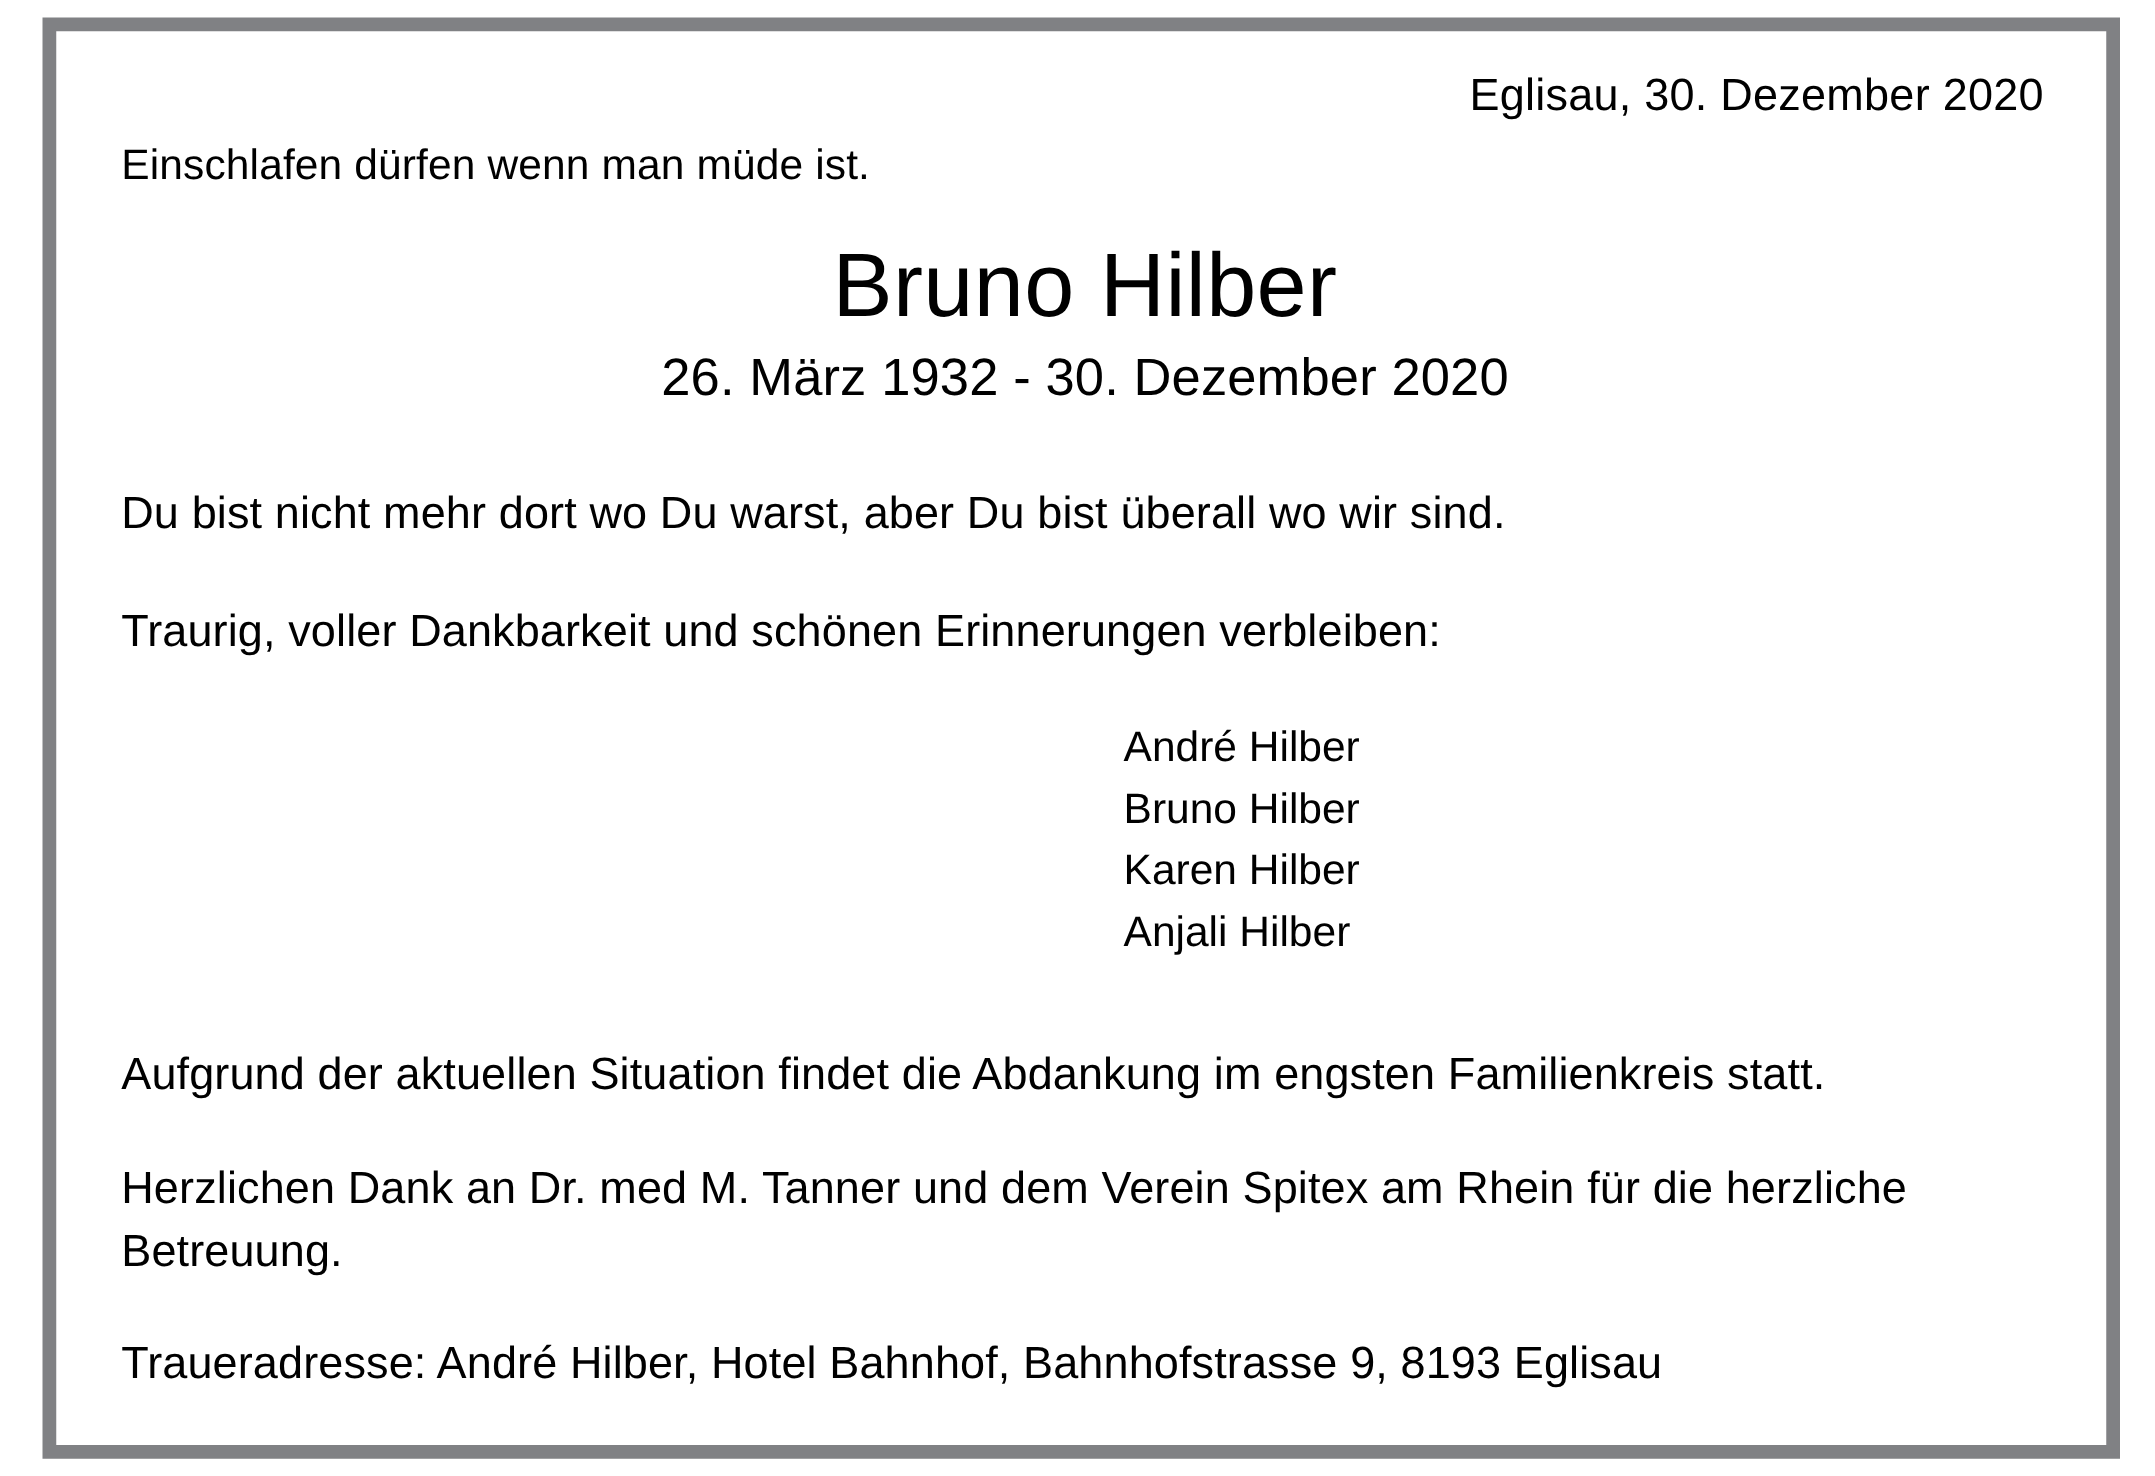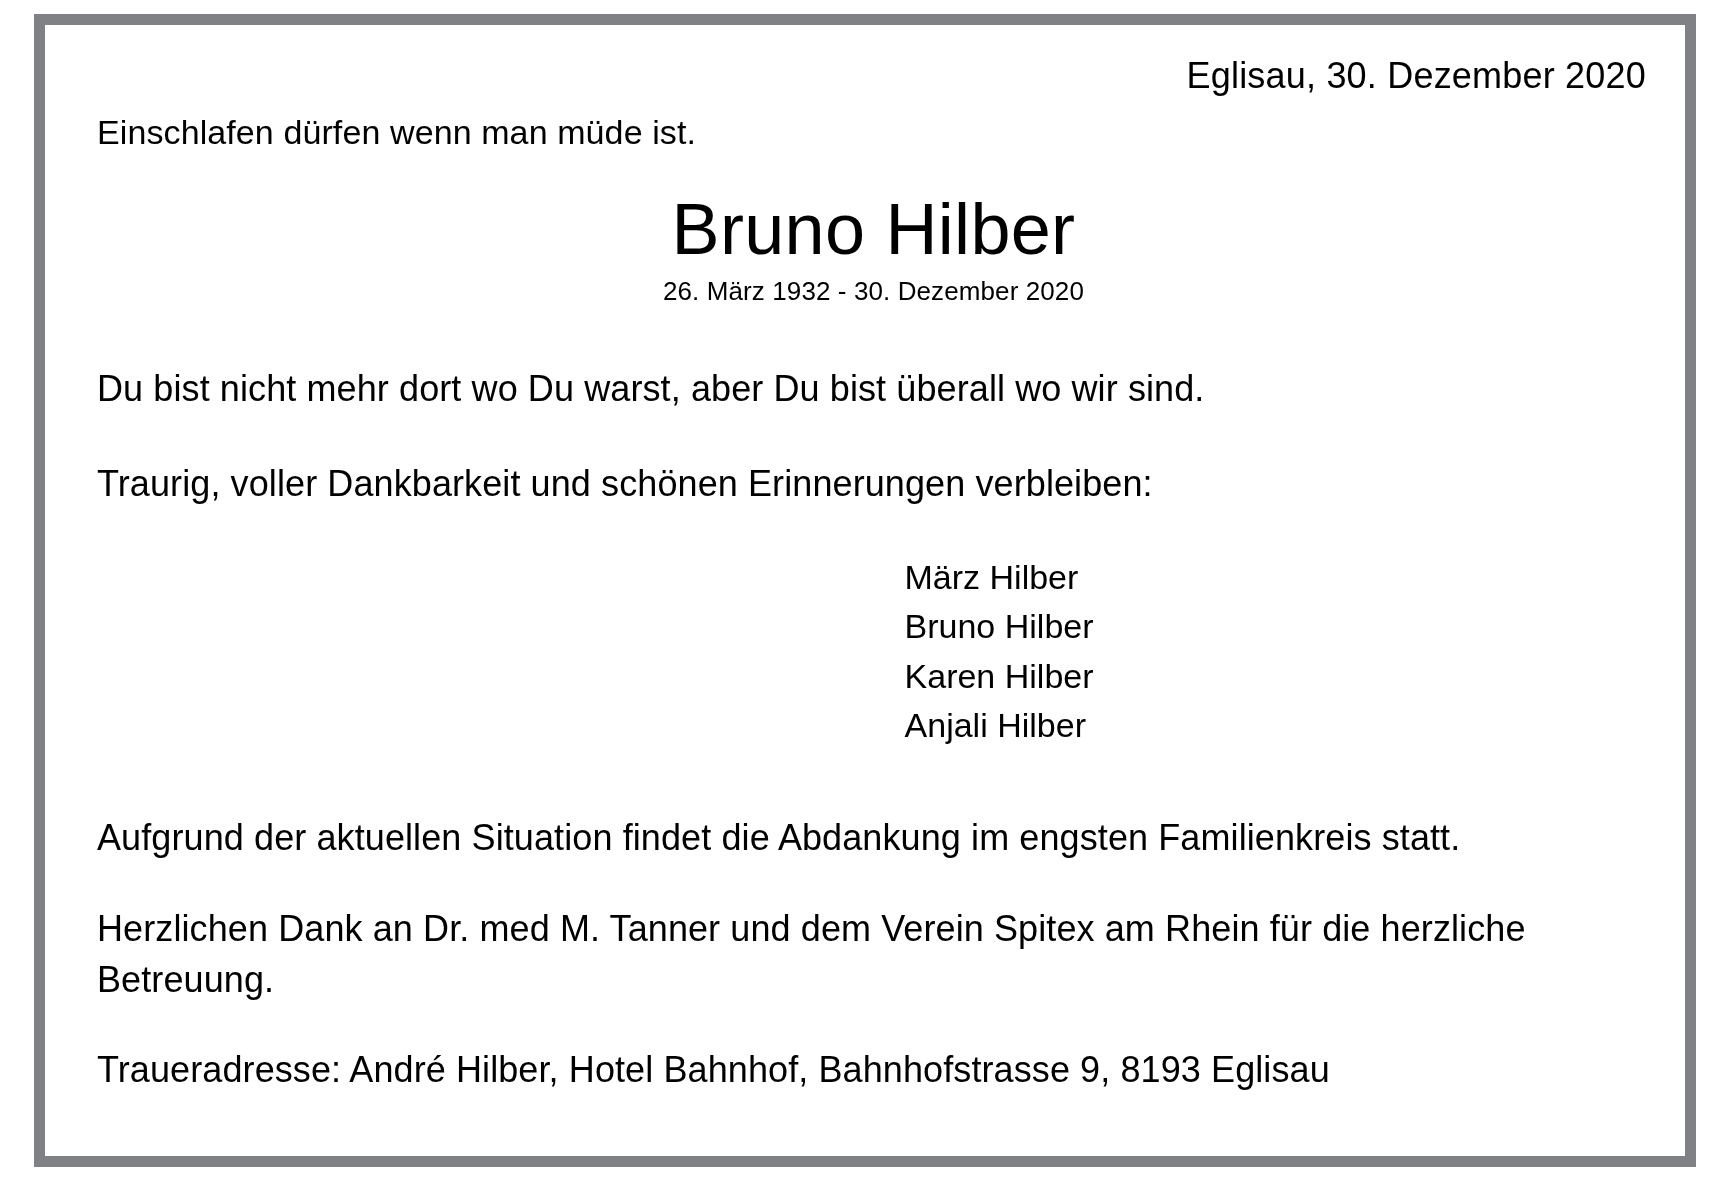--- a/index.html
+++ b/index.html
@@ -21,21 +21,21 @@
     box-sizing: border-box;
     padding: 14px 28px 14px 34px;
     background: #ffffff;
   }
   .notice {
     box-sizing: border-box;
     width: 100%;
     height: 100%;
     border: 11px solid #808184;
     background: #ffffff;
-    padding: 22px 35px 10px 52px;
+    padding: 22px 46px 10px 52px;
   }
   .inner {
     box-sizing: border-box;
     width: 100%;
     height: 100%;
     position: relative;
   }
   .place-date {
     text-align: right;
     font-size: 36px;
@@ -61,21 +61,21 @@
     text-align: center;
     margin-top: 34px;
   }
   .name {
     font-size: 72px;
     line-height: 1.08;
     font-weight: 400;
     letter-spacing: 0.3px;
   }
   .lifespan {
-    font-size: 26px;
+    font-size: 42px;
     line-height: 1.3;
     margin-top: 6px;
     letter-spacing: 0.1px;
   }
   .para {
     font-size: 36px;
     line-height: 1.42;
     letter-spacing: 0.1px;
   }
   .para.p1 { margin-top: 54px; }
@@ -107,21 +107,21 @@
       <div class="name-block">
         <div class="name">Bruno Hilber</div>
         <div class="lifespan">26. März 1932 - 30. Dezember 2020</div>
       </div>
 
       <div class="para p1">Du bist nicht mehr dort wo Du warst, aber Du bist überall wo wir sind.</div>
 
       <div class="para p2">Traurig, voller Dankbarkeit und schönen Erinnerungen verbleiben:</div>
 
       <div class="survivors">
-        <span class="s-name">März Hilber</span>
+        <span class="s-name">André Hilber</span>
         <span class="s-name">Bruno Hilber</span>
         <span class="s-name">Karen Hilber</span>
         <span class="s-name">Anjali Hilber</span>
       </div>
 
       <div class="para p3">Aufgrund der aktuellen Situation findet die Abdankung im engsten Familienkreis statt.</div>
 
       <div class="para p4">Herzlichen Dank an Dr. med M. Tanner und dem Verein Spitex am Rhein für die herzliche Betreuung.</div>
 
       <div class="para p5">Traueradresse: André Hilber, Hotel Bahnhof, Bahnhofstrasse 9, 8193 Eglisau</div>

